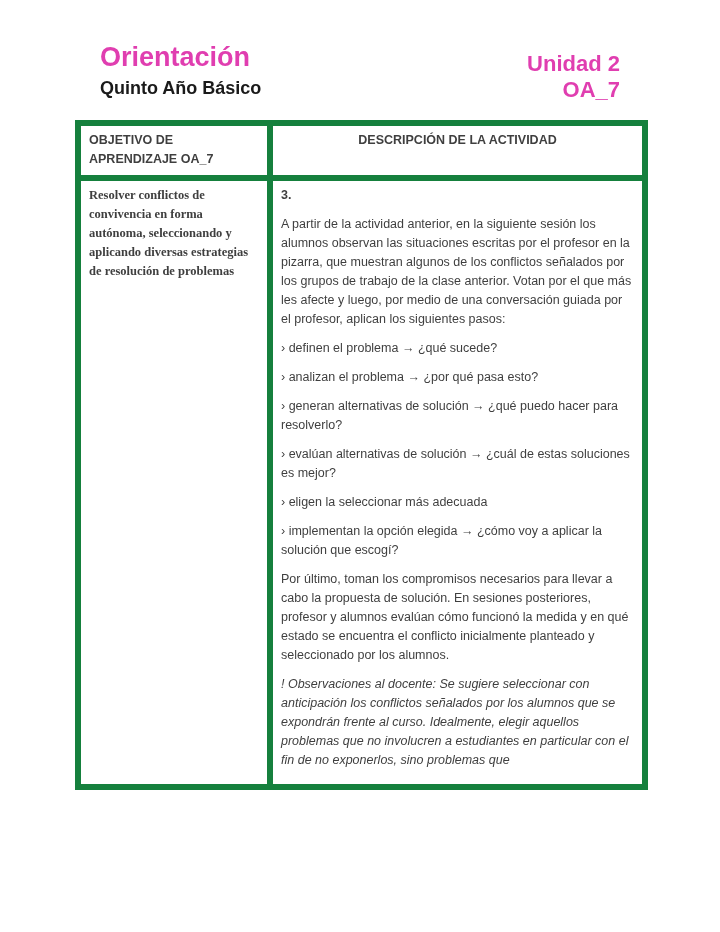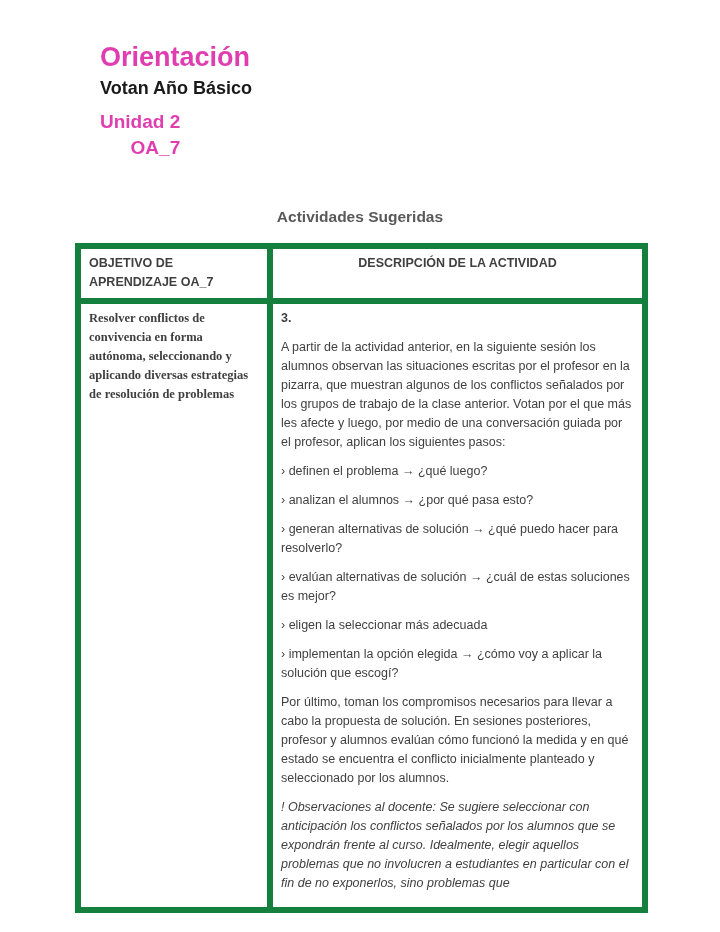--- a/index.html
+++ b/index.html
@@ -11,42 +11,41 @@
     height: 932px;
     background: #ffffff;
     margin: 0 auto;
     overflow: hidden;
   }
   .doc-header {
     display: flex;
     justify-content: space-between;
     align-items: flex-start;
     padding: 42px 100px 0 100px;
-    flex-direction: column;
   }
   .subject-title {
     color: #E03EB0;
     font-size: 27px;
     font-weight: bold;
     line-height: 31px;
   }
   .grade-subtitle {
     color: #1a1a1a;
     font-size: 18px;
     font-weight: bold;
     line-height: 24px;
     margin-top: 3px;
   }
   .header-right {
     text-align: right;
     padding-top: 9px;
   }
   .unit-label, .oa-label {
     color: #E03EB0;
-    font-size: 19px;
+    font-size: 22px;
     font-weight: bold;
     line-height: 26px;
   }
   .section-title {
     text-align: center;
     color: #595959;
     font-size: 15.5px;
     font-weight: bold;
     margin-top: 47px;
   }
@@ -82,49 +81,48 @@
   .teacher-note { font-style: italic; }
 </style>
 </head>
 <body>
 
 <div class="page">
 
   <div class="doc-header">
     <div class="header-left">
       <div class="subject-title">Orientación</div>
-      <div class="grade-subtitle">Votan Año Básico</div>
+      <div class="grade-subtitle">Quinto Año Básico</div>
     </div>
     <div class="header-right">
       <div class="unit-label">Unidad 2</div>
       <div class="oa-label">OA_7</div>
     </div>
   </div>
 
-  <div class="section-title">Actividades Sugeridas</div>
 
   <table class="activities-table">
     <colgroup>
         <col class="c1">
         <col class="c2">
       </colgroup>
     <thead>
       <tr>
         <th class="objective-header">OBJETIVO DE APRENDIZAJE OA_7</th>
         <th class="description-header">DESCRIPCIÓN DE LA ACTIVIDAD</th>
       </tr>
     </thead>
     <tbody>
       <tr>
         <td class="objective-cell">Resolver conflictos de convivencia en forma autónoma, seleccionando y aplicando diversas estrategias de resolución de problemas</td>
         <td class="activity-cell">
           <p class="activity-number">3.</p>
           <p>A partir de la actividad anterior, en la siguiente sesión los alumnos observan las situaciones escritas por el profesor en la pizarra, que muestran algunos de los conflictos señalados por los grupos de trabajo de la clase anterior. Votan por el que más les afecte y luego, por medio de una conversación guiada por el profesor, aplican los siguientes pasos:</p>
-          <p>› definen el problema → ¿qué luego?</p>
-          <p>› analizan el alumnos → ¿por qué pasa esto?</p>
+          <p>› definen el problema → ¿qué sucede?</p>
+          <p>› analizan el problema → ¿por qué pasa esto?</p>
           <p>› generan alternativas de solución → ¿qué puedo hacer para resolverlo?</p>
           <p>› evalúan alternativas de solución → ¿cuál de estas soluciones es mejor?</p>
           <p>› eligen la seleccionar más adecuada</p>
           <p>› implementan la opción elegida → ¿cómo voy a aplicar la solución que escogí?</p>
           <p>Por último, toman los compromisos necesarios para llevar a cabo la propuesta de solución. En sesiones posteriores, profesor y alumnos evalúan cómo funcionó la medida y en qué estado se encuentra el conflicto inicialmente planteado y seleccionado por los alumnos.</p>
           <p class="teacher-note">! Observaciones al docente: Se sugiere seleccionar con anticipación los conflictos señalados por los alumnos que se expondrán frente al curso. Idealmente, elegir aquellos problemas que no involucren a estudiantes en particular con el fin de no exponerlos, sino problemas que</p>
         </td>
       </tr>
     </tbody>
   </table>

